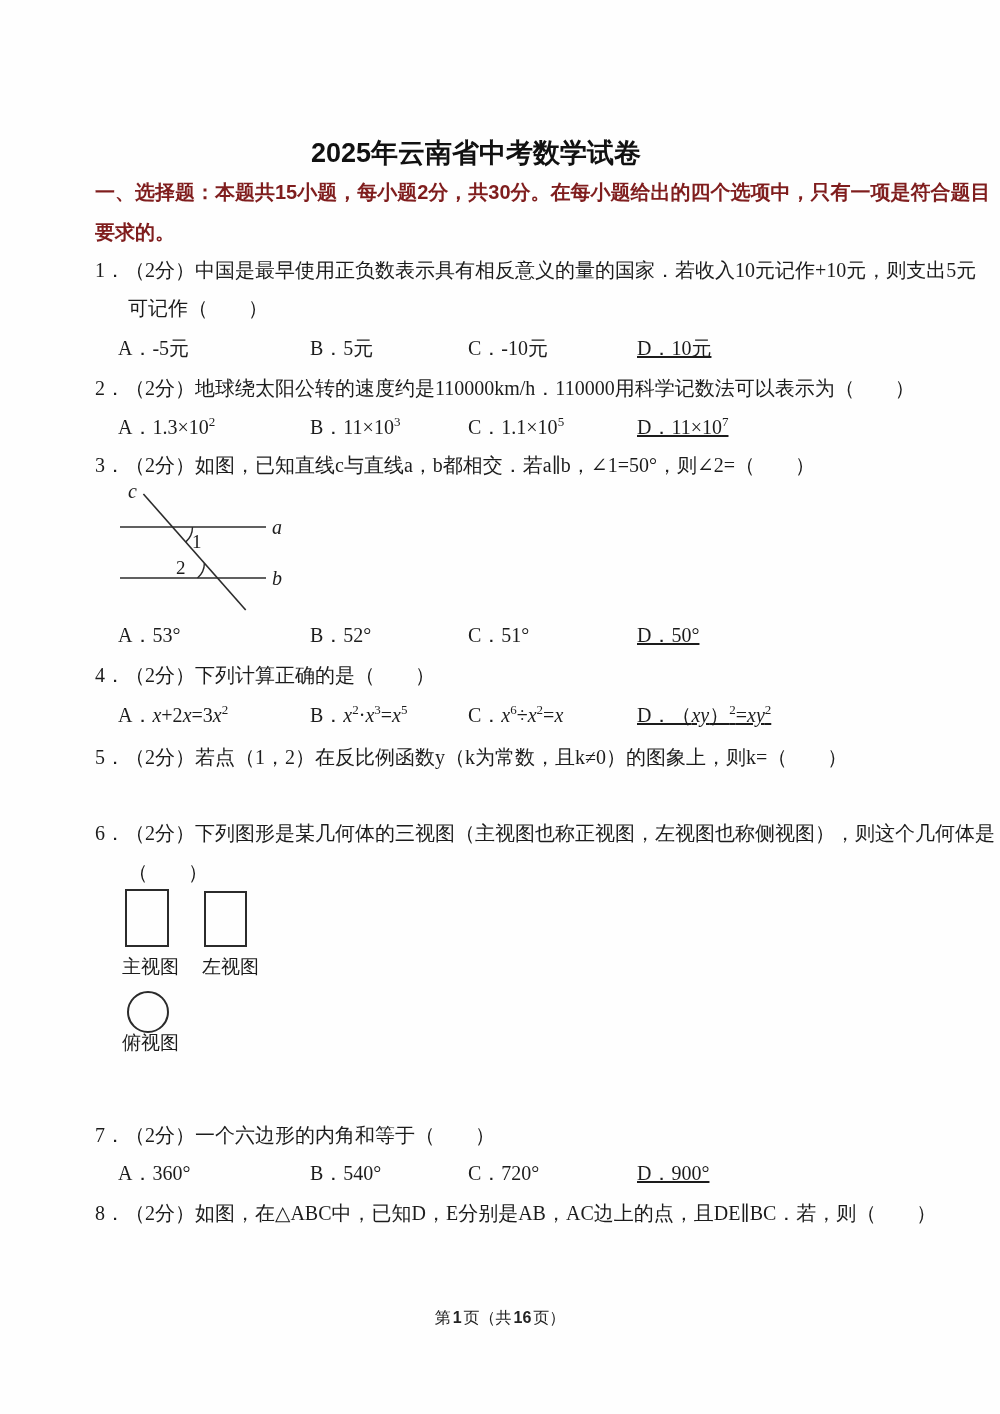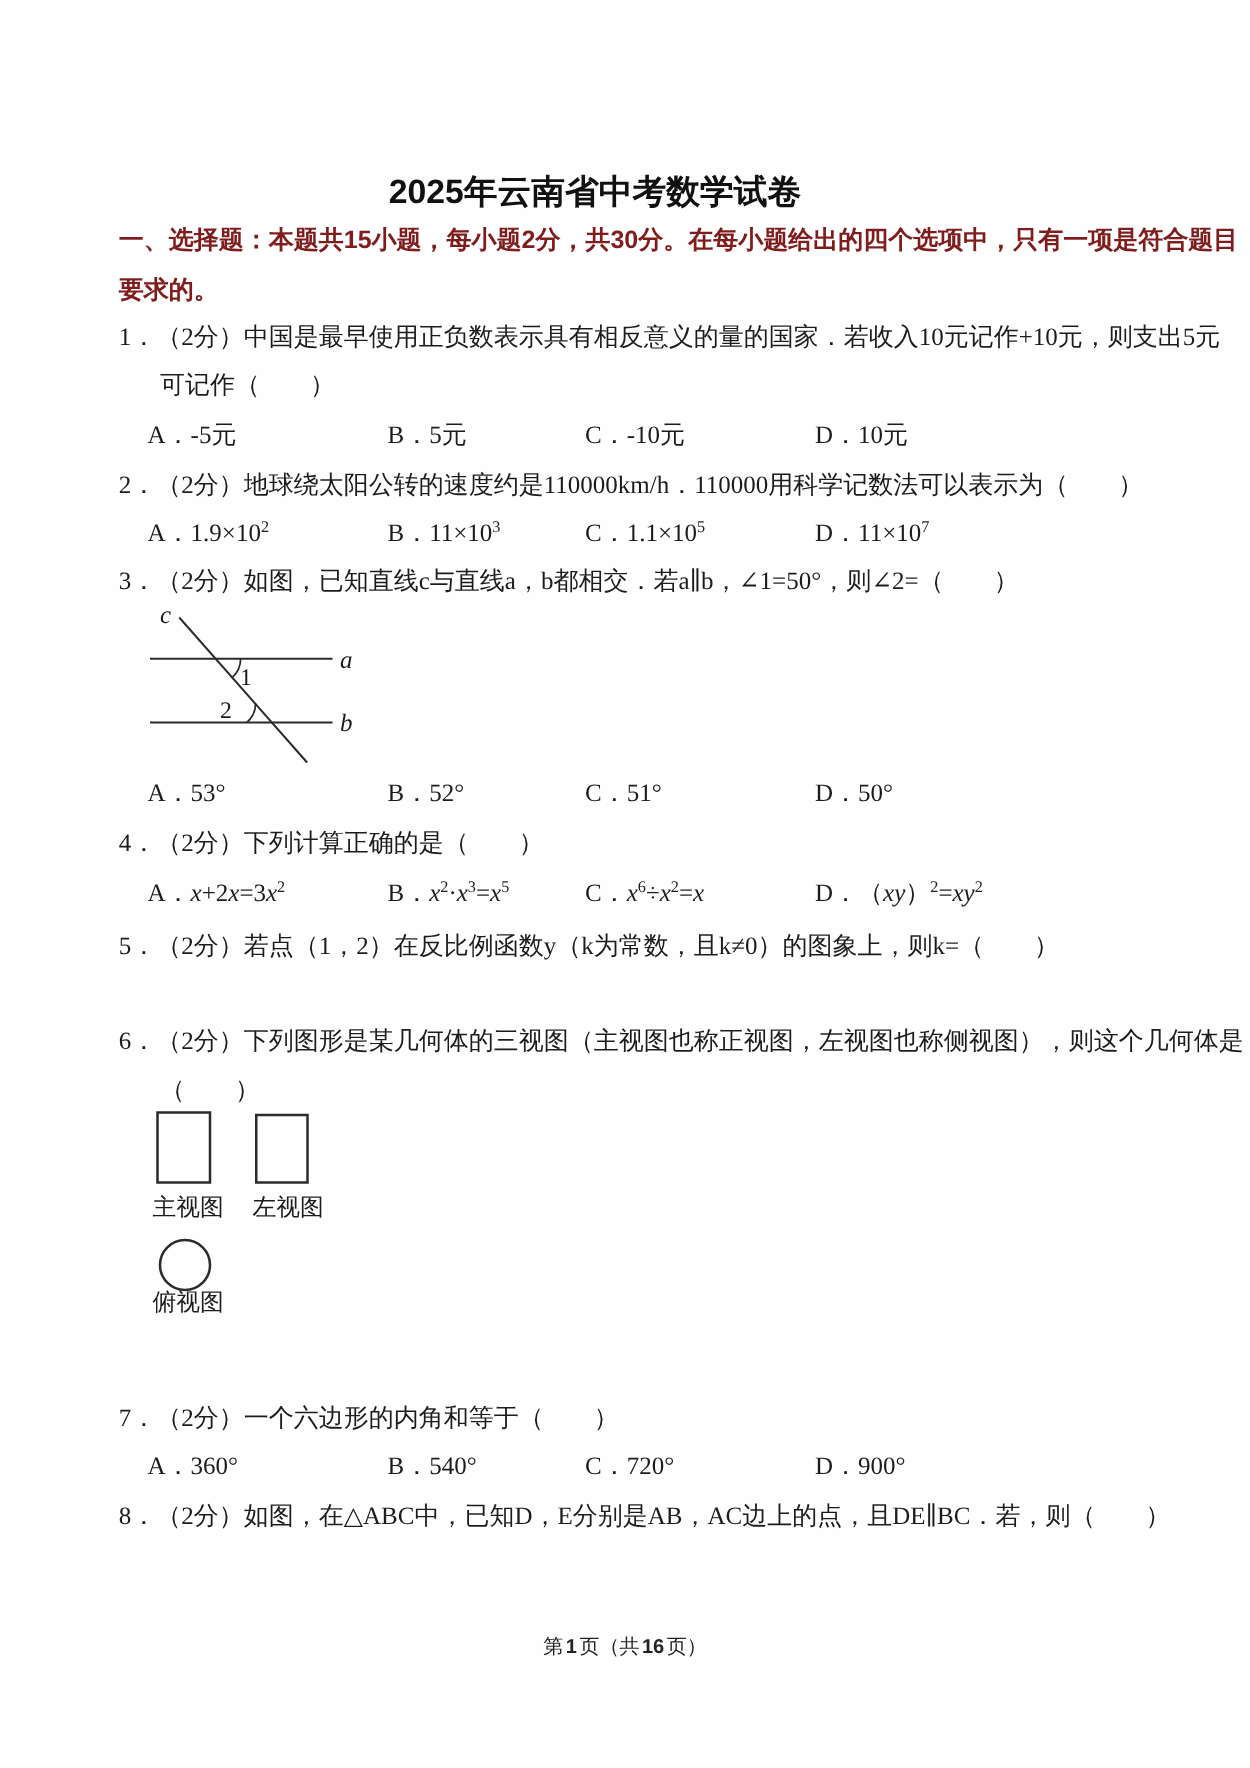--- a/index.html
+++ b/index.html
@@ -15,21 +15,21 @@
     font-size:27px;font-weight:700;line-height:34px;color:#111;
   }
   .sec-head{
     font-family:"Liberation Sans","DejaVu Sans",sans-serif;
     font-weight:700;font-size:20px;color:#7f1d1d;
   }
   .stem{left:95px;}
   .cont{left:128px;}
   .opts{position:absolute;left:0;width:1000px;height:28px;}
   .o{position:absolute;font-size:20px;line-height:28px;white-space:nowrap;}
-  .o1{left:118px;} .o2{left:274px;margin-left:36px;} .o3{left:468px;} .o4{left:652px;}
+  .o1{left:118px;} .o2{left:274px;margin-left:36px;} .o3{left:468px;} .o4{left:637px;text-decoration:underline;}
   sup{font-size:13px;line-height:0;}
   .mi{font-style:italic;}
   .bnum{font-weight:700;font-family:"Liberation Sans","DejaVu Sans",sans-serif;padding:0 2px;}
   .fig-rect{position:absolute;border:2px solid #2b2b2b;background:transparent;}
   .fig-circle{position:absolute;border:2px solid #2b2b2b;border-radius:50%;background:transparent;}
   .fig-label{position:absolute;font-size:19px;line-height:26px;white-space:nowrap;}
   .footer{
     position:absolute;top:1305px;left:0;width:1000px;text-align:center;
     font-size:16px;line-height:26px;color:#222;
   }
@@ -51,21 +51,21 @@
   <div class="line cont" style="top:294px">可记作（　　）</div>
   <div class="opts" style="top:334px">
     <span class="o o1"><span>A．-5元</span></span>
     <span class="o o2"><span>B．5元</span></span>
     <span class="o o3"><span>C．-10元</span></span>
     <span class="o o4"><span>D．10元</span></span>
   </div>
 
   <div class="line stem" style="top:374px">2．（2分）地球绕太阳公转的速度约是110000km/h．110000用科学记数法可以表示为（　　）</div>
   <div class="opts" style="top:413px">
-    <span class="o o1"><span>A．1.9×10</span><sup>2</sup></span>
+    <span class="o o1"><span>A．1.3×10</span><sup>2</sup></span>
     <span class="o o2"><span>B．11×10</span><sup>3</sup></span>
     <span class="o o3"><span>C．1.1×10</span><sup>5</sup></span>
     <span class="o o4"><span>D．11×10</span><sup>7</sup></span>
   </div>
 
   <div class="line stem" style="top:451px">3．（2分）如图，已知直线c与直线a，b都相交．若a∥b，∠1=50°，则∠2=（　　）</div>
 
   <svg style="position:absolute;left:108px;top:478px" width="200" height="140" viewBox="0 0 200 140">
     <text class="svg-var" x="20" y="20">c</text>
     <line x1="35.4" y1="16" x2="137.7" y2="132" stroke="#2b2b2b" stroke-width="1.6"></line>

